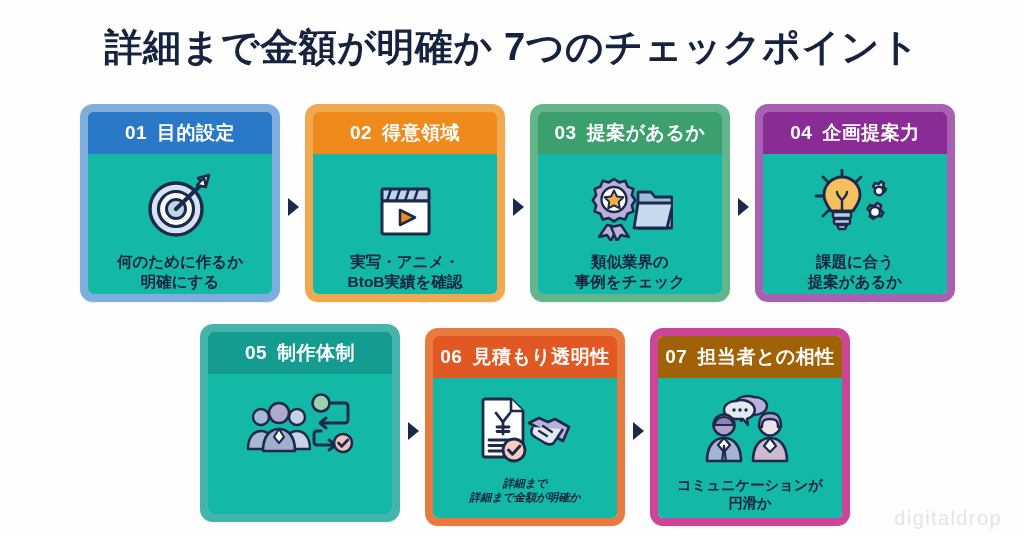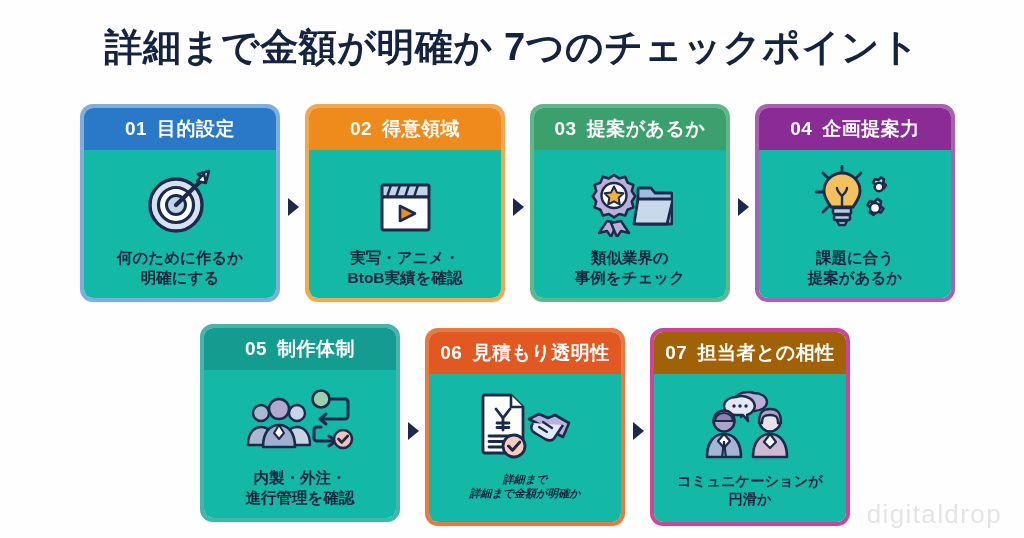--- a/index.html
+++ b/index.html
@@ -32,21 +32,21 @@
     color: #16233F;
     letter-spacing: 0.5px;
     white-space: nowrap;
   }
 
   
   .card {
     position: absolute;
     box-sizing: border-box;
     border-radius: 13px;
-    border: 4px solid #d946ef;
+    border: 8px solid #d946ef;
     background: #FFFFFF;
     overflow: hidden;
     display: flex;
     flex-direction: column;
     box-shadow: 0 1px 2px rgba(0,0,0,0.07);
   }
   .card-header {
     height: 42px;
     flex: 0 0 42px;
     display: flex;
@@ -107,21 +107,21 @@
     border-top: 9px solid transparent;
     border-bottom: 9px solid transparent;
     border-left: 11px solid #1B2A4A;
   }
 
   
   .watermark {
     position: absolute;
     right: 22px;
     bottom: 8px;
-    font-size: 26px;
+    font-size: 20px;
     color: #E4E4E4;
     letter-spacing: 1.4px;
     font-weight: normal;
   }
 </style>
 </head>
 <body>
 
 <div id="infographic">
 
@@ -246,22 +246,20 @@
 
           <circle cx="76" cy="14" r="8.5" fill="#9BD1AE" stroke="#1B2A4A" stroke-width="2.6"></circle>
           <path d="M85 14 h15 a3 3 0 0 1 3 3 v14 a3 3 0 0 1 -3 3 H76" fill="none" stroke="#1B2A4A" stroke-width="3" stroke-linecap="round"></path>
           <path d="M81 29 l-6 5 6 5" fill="none" stroke="#1B2A4A" stroke-width="3" stroke-linecap="round" stroke-linejoin="round"></path>
           <path d="M76 42 h-4 a3 3 0 0 0 -3 3 v8 a3 3 0 0 0 3 3 h18" fill="none" stroke="#1B2A4A" stroke-width="3" stroke-linecap="round"></path>
           <path d="M84 51 l7 5 -7 5" fill="none" stroke="#1B2A4A" stroke-width="3" stroke-linecap="round" stroke-linejoin="round"></path>
           <circle cx="98" cy="54" r="9" fill="#F0C4BC" stroke="#1B2A4A" stroke-width="2.6"></circle>
           <path d="M93.5 54 l3.2 3.4 6 -6.4" fill="none" stroke="#1B2A4A" stroke-width="2.8" stroke-linecap="round" stroke-linejoin="round"></path>
         </svg>
       </div>
-      <div class="card-desc">内製・外注・
-進行管理を確認</div>
     </div>
   </div>
 
   <div class="arrow" style="left:408px; top:422px;"></div>
 
   <div class="card" style="left:425px; top:328px; width:200px; height:198px; border-color:#E8793F;">
     <div class="card-header" style="background:#E25822;">
       <span class="card-num">06</span>
       <span class="card-title">見積もり透明性</span>
     </div>

